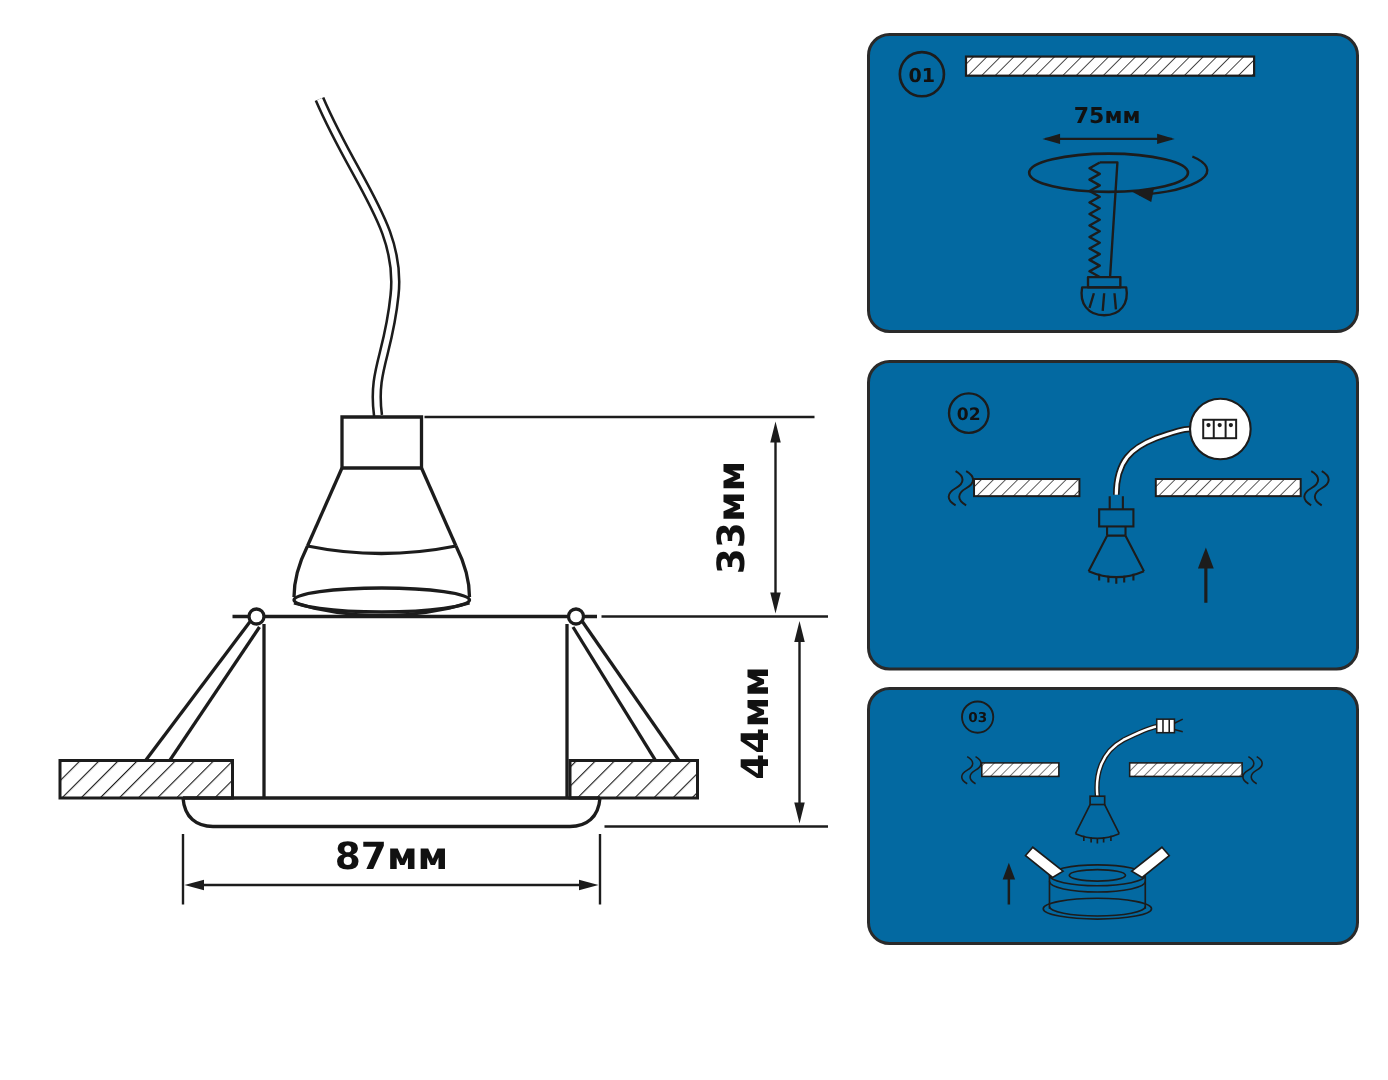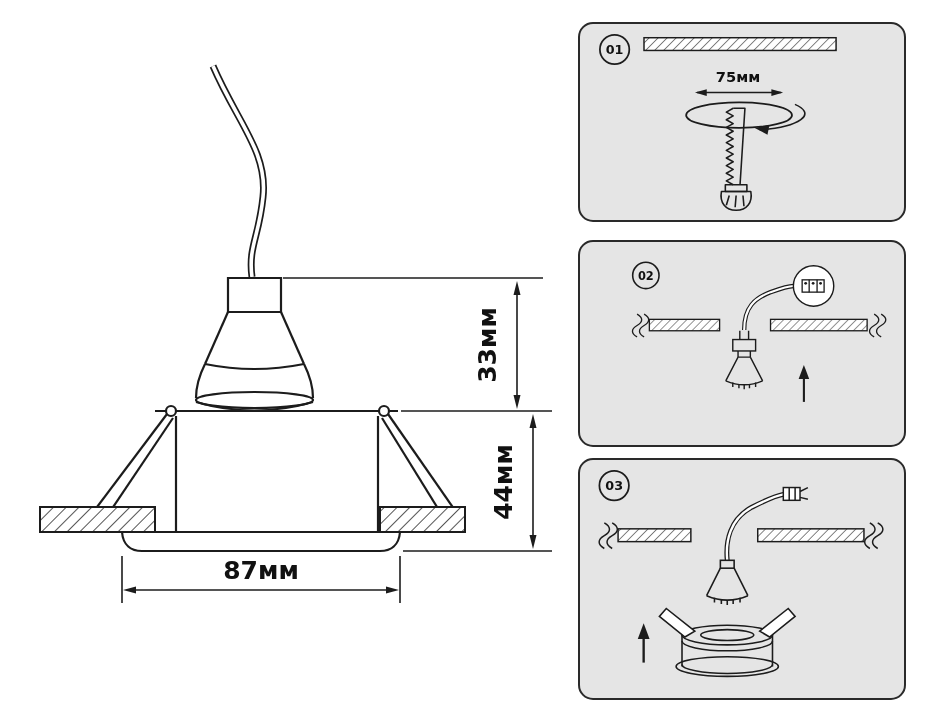--- a/index.html
+++ b/index.html
@@ -2,27 +2,27 @@
 <html><head>
 <meta charset="utf-8">
 <style>
   html,body{margin:0;padding:0;background:#fff;}
   .page{
     position:relative;width:925px;height:720px;background:#ffffff;
     font-family:"DejaVu Sans", sans-serif;overflow:hidden;
   }
   .main-svg{position:absolute;left:0;top:0;}
   .panel{
-    position:absolute;width:328px;background:#e5e5e5;
+    position:absolute;width:328px;background:#0369a1;
     border:2px solid #2a2a2a;border-radius:15px;box-sizing:border-box;
   }
   .panel svg{display:block;width:100%;height:100%;}
   #panel-1{left:578px;top:22px;height:200px;}
   #panel-2{left:578px;top:240px;height:207px;padding-left:36px;}
-  #panel-3{left:578px;top:458px;height:242px;}
+  #panel-3{left:578px;top:458px;height:172px;}
   .stroke{fill:none;stroke:#1c1c1c;stroke-width:2.2;}
   .thin{fill:none;stroke:#1c1c1c;stroke-width:1.6;}
   .thin2{fill:none;stroke:#1c1c1c;stroke-width:1.5;}
   .dim-text{font-family:"DejaVu Sans",sans-serif;font-weight:bold;font-size:25px;fill:#111;}
   .small-dim{font-family:"DejaVu Sans",sans-serif;font-weight:bold;font-size:15px;fill:#111;}
   .badge-text{font-family:"DejaVu Sans",sans-serif;font-weight:bold;font-size:13px;fill:#111;}
 </style>
 </head>
 <body>
 

